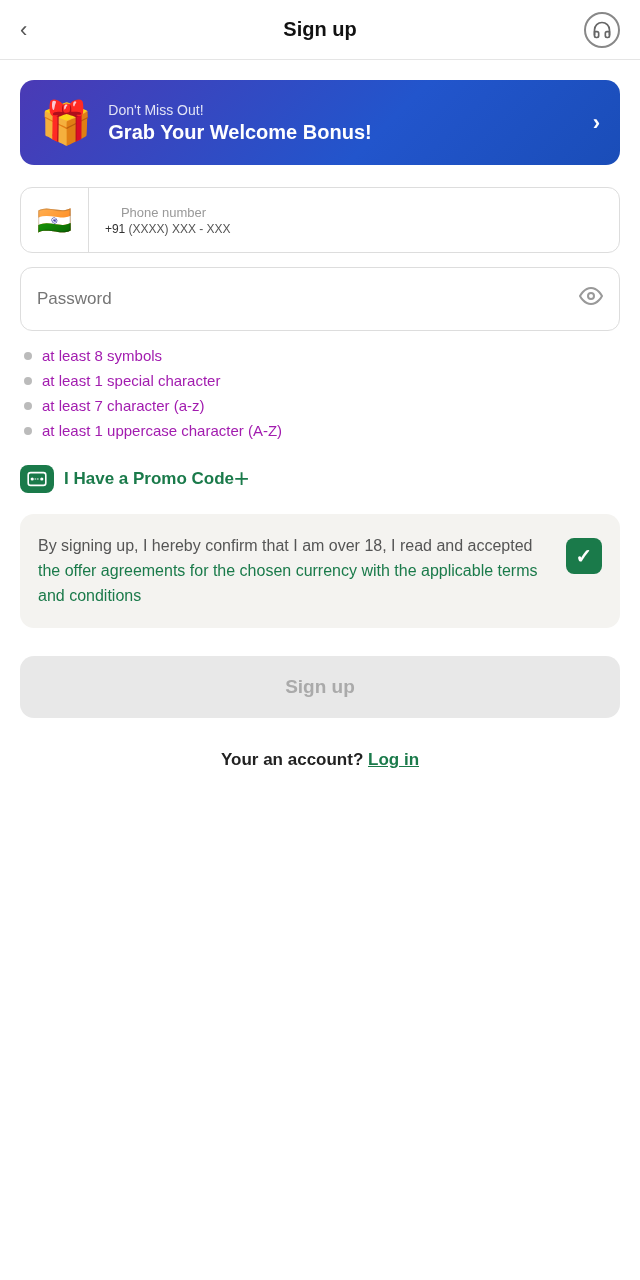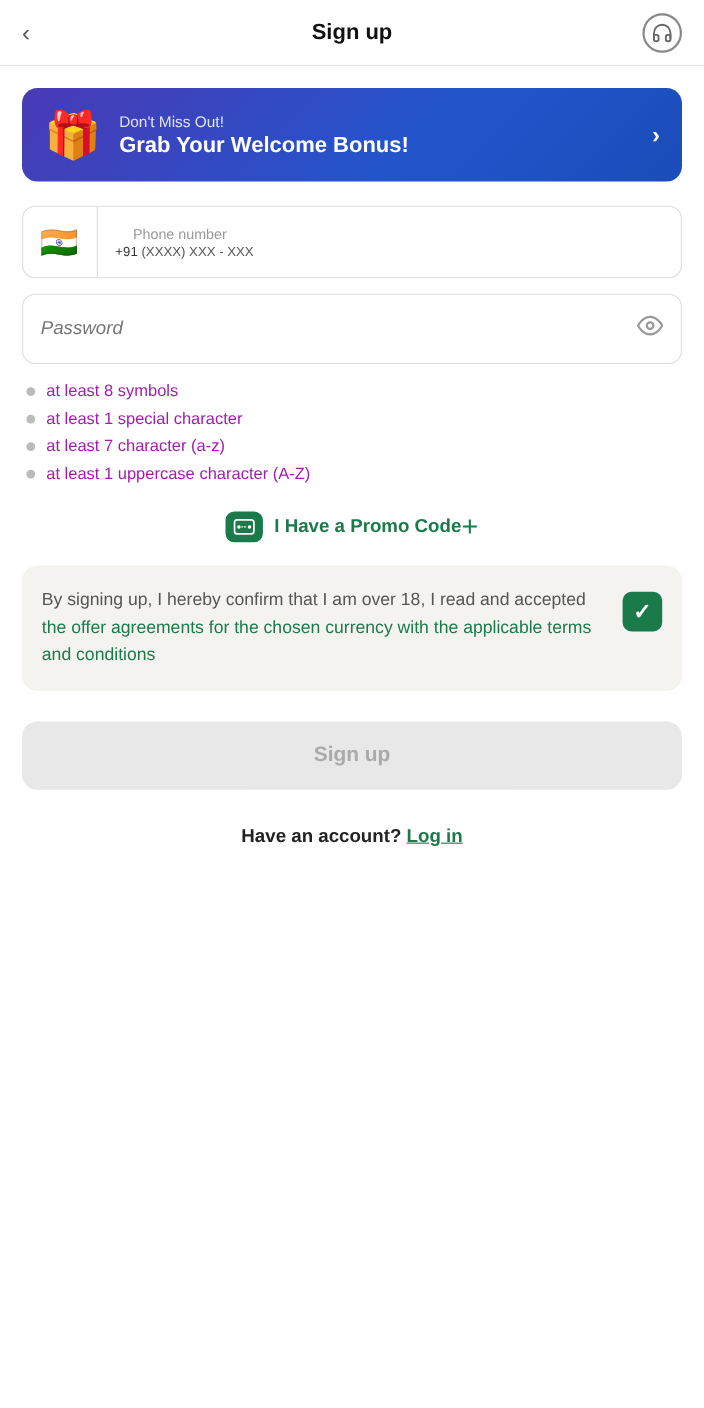--- a/index.html
+++ b/index.html
@@ -144,21 +144,20 @@
       background: #fff;
       margin-bottom: 16px;
     }
     .password-input {
       flex: 1;
       font-size: 17px;
       color: #4d7c0f;
       border: none;
       outline: none;
       background: transparent;
-      font-style: italic;
     }
     .password-eye {
       font-size: 22px;
       color: #888;
       cursor: pointer;
     }
 
     
     .requirements {
       margin-bottom: 24px;
@@ -177,21 +176,21 @@
       height: 8px;
       background: #bbb;
       border-radius: 50%;
       flex-shrink: 0;
     }
 
     
     .promo-row {
       display: flex;
       align-items: center;
-      justify-content: center;
+      justify-content: flex-start;
       margin-bottom: 20px;
       cursor: pointer;
     }
     .promo-left {
       display: flex;
       align-items: center;
       gap: 10px;
     }
     .promo-icon-box {
       background: #1a7a4a;
@@ -376,18 +375,18 @@
     <div class="terms-checkbox">
       <span class="terms-checkmark">✓</span>
     </div>
   </div>
 
   
   <button class="signup-btn">Sign up</button>
 
   
   <div class="bottom-text">
-    <span>Have an account?</span>
+    <span>Your an account?</span>
     <span> </span>
     <span class="login-link">Log in</span>
   </div>
 
 </div>
 
 </body></html>

